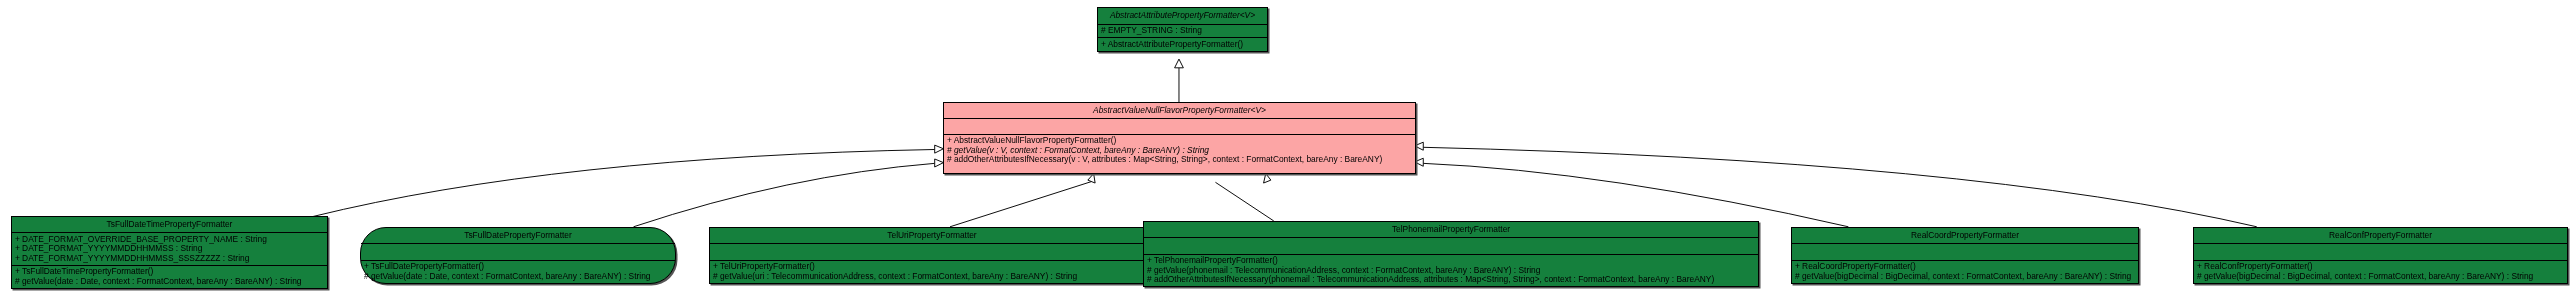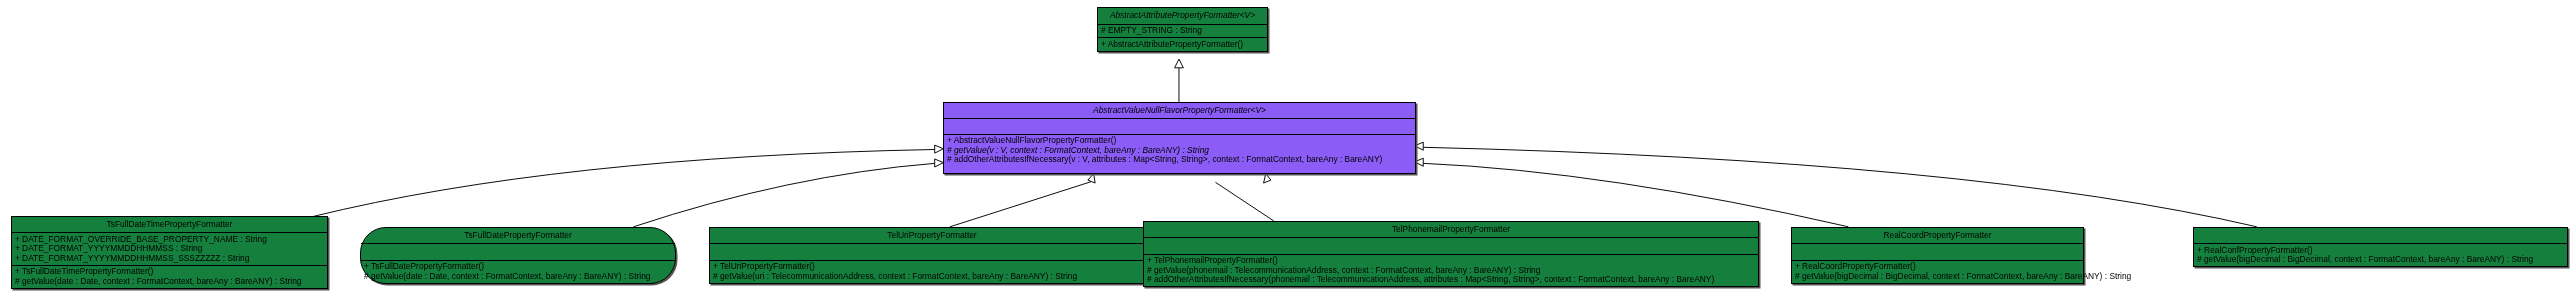--- a/index.html
+++ b/index.html
@@ -1,21 +1,21 @@
 <!DOCTYPE html>
 <html style="font-size:11.7px"><head>
   <meta charset="utf-8">
   <style>
     html, body { margin: 0; padding: 0; background: #ffffff; }
     body { width: 2576px; height: 307px; position: relative; overflow: hidden;
            font-family: "Liberation Sans", "DejaVu Sans", sans-serif; color: #000; }
     #edges { position: absolute; left: 0; top: 0; width: 2576px; height: 307px; }
     .cls { position: absolute; border: 1.1px solid #000; background: #15803d; box-sizing: border-box;
            box-shadow: 1.5px 1.5px 0 #555; font-size: 8.4px; line-height: 9.5px; }
-    .cls.highlight { background: #8b5cf6; }
+    .cls.highlight { background: #fca5a5; }
     .cls .name { text-align: center; padding: 2.9px 2.9px; border-bottom: 1.1px solid #000; white-space: nowrap; }
     .cls .name.abstract { font-style: italic; }
     .cls .sec { padding: 1.5px 2.9px; border-bottom: 1.1px solid #000; min-height: 8.8px; }
     .cls .sec:last-child { border-bottom: none; }
     .cls .row { white-space: nowrap; }
     .cls .row.abstract { font-style: italic; }
   </style>
 </head>
 <body>
 
@@ -94,29 +94,30 @@
 <div class="cls" style="left:1143px; top:221px; width:616px;">
   <div class="name">TelPhonemailPropertyFormatter</div>
   <div class="sec" style="height:12.4px;"></div>
   <div class="sec">
     <div class="row">+ TelPhonemailPropertyFormatter()</div>
     <div class="row"># getValue(phonemail : TelecommunicationAddress, context : FormatContext, bareAny : BareANY) : String</div>
     <div class="row"># addOtherAttributesIfNecessary(phonemail : TelecommunicationAddress, attributes : Map&lt;String, String&gt;, context : FormatContext, bareAny : BareANY)</div>
   </div>
 </div>
 
-<div class="cls" style="left:1791px; top:227px; width:293px;">
+<div class="cls" style="left:1791px; top:227px; width:348px;">
   <div class="name">RealCoordPropertyFormatter</div>
   <div class="sec" style="height:12.4px;"></div>
   <div class="sec">
     <div class="row">+ RealCoordPropertyFormatter()</div>
     <div class="row"># getValue(bigDecimal : BigDecimal, context : FormatContext, bareAny : BareANY) : String</div>
   </div>
 </div>
 
 <div class="cls" style="left:2193px; top:227px; width:375px;">
+  <div class="name">RealConfPropertyFormatter</div>
   <div class="sec" style="height:12.4px;"></div>
   <div class="sec">
     <div class="row">+ RealConfPropertyFormatter()</div>
     <div class="row"># getValue(bigDecimal : BigDecimal, context : FormatContext, bareAny : BareANY) : String</div>
   </div>
 </div>
 
 
 </body></html>

